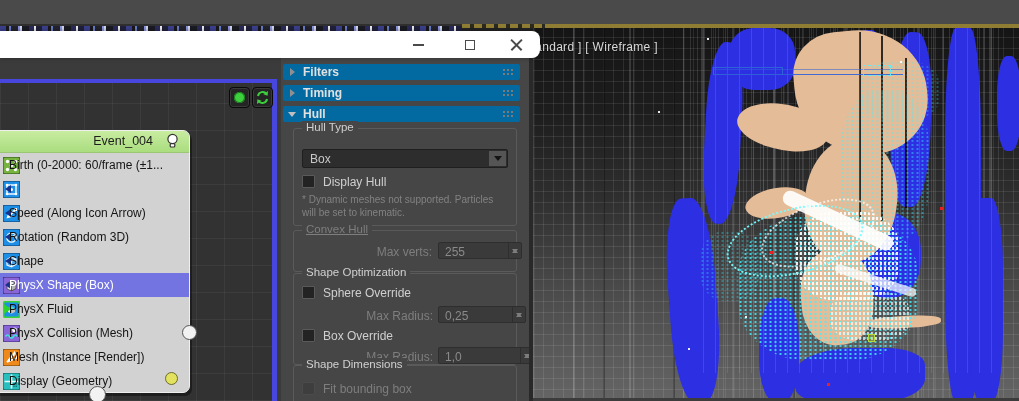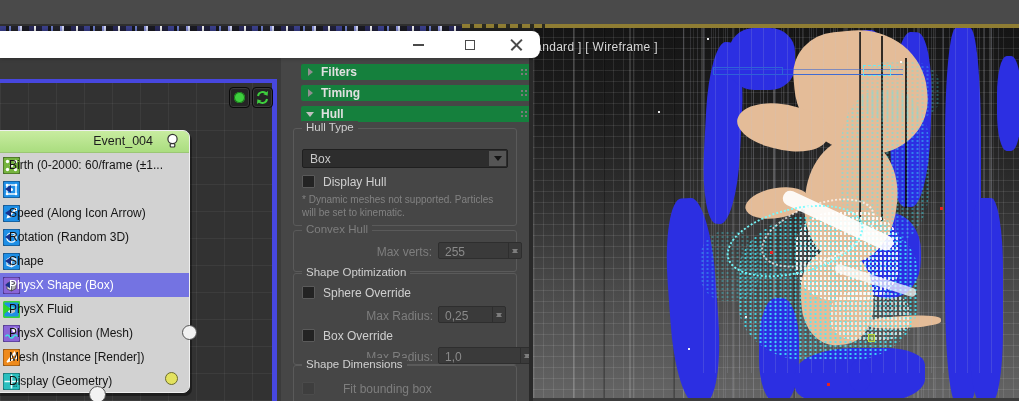--- a/index.html
+++ b/index.html
@@ -78,37 +78,37 @@
   .op-label{position:relative;margin-left:6px;font-size:12px;color:#151515;white-space:nowrap;}
   .op-row.sel .op-label{color:#ffffff;}
   .conn{border-radius:50%;background:#f2f2f2;border:1px solid #555;}
   #conn-right{left:201px;top:194px;width:15px;height:15px;}
   #conn-bottom{left:108px;top:255px;width:17px;height:17px;}
   #disp-swatch{left:184px;top:241px;width:13px;height:13px;border-radius:50%;background:#e3e25f;border:1px solid #6b6b2e;}
 
   
   #rollout-panel{left:281px;top:58px;width:248px;height:343px;background:#464646;overflow:hidden;}
   #vp-divider{left:529px;top:58px;width:4px;height:343px;background:#292929;}
-  .ro-header{left:20px;width:237px;height:16px;background:#15803d;border-radius:2px;}
+  .ro-header{left:2px;width:237px;height:16px;background:#0369a1;border-radius:2px;}
   .ro-title{position:absolute;left:20px;top:1px;font-size:12px;font-weight:bold;color:#e0e0e0;}
   .arr-r{position:absolute;left:7px;top:4px;width:0;height:0;border-top:4px solid transparent;border-bottom:4px solid transparent;border-left:5px solid #909090;}
   .arr-d{position:absolute;left:5px;top:6px;width:0;height:0;border-left:4px solid transparent;border-right:4px solid transparent;border-top:5px solid #c0c0c0;}
   .grip{position:absolute;right:7px;top:4px;width:11px;height:9px;
     background-image:radial-gradient(#7a7a7a 1px,transparent 1.2px);background-size:4px 4px;}
   .group{left:12px;width:224px;border:1px solid #5a5a5a;border-radius:3px;}
   .legend{position:absolute;top:-8px;left:8px;background:#464646;padding:0 4px;font-size:11.5px;color:#d0d0d0;white-space:nowrap;}
-  .legend.dis{color:#7e7e7e;}
+  .legend.dis{color:#7e7e7e;text-decoration:underline;}
   .dd{left:8px;top:20px;width:206px;height:19px;background:#2d2d2d;border:1px solid #1f1f1f;border-radius:2px;}
   .dd-val{position:absolute;left:7px;top:2px;font-size:12px;color:#c8c8c8;}
   .dd-arrow{position:absolute;right:1px;top:1px;width:17px;height:15px;background:#555;display:flex;align-items:center;justify-content:center;}
   .dd-arrow i{width:0;height:0;border-left:4px solid transparent;border-right:4px solid transparent;border-top:5px solid #141414;}
   .cb{width:13px;height:13px;background:#232323;border:1px solid #5a5a5a;border-radius:1px;}
   .cb.dis{background:#3e3e3e;border-color:#4b4b4b;}
   .cb-label{font-size:12px;color:#cfcfcf;white-space:nowrap;}
-  .cb-label.dis{color:#7e7e7e;margin-left:20px;}
+  .cb-label.dis{color:#7e7e7e;}
   .note{font-size:10px;line-height:13px;color:#828282;white-space:nowrap;}
   .fld-label{font-size:12px;color:#7e7e7e;text-align:right;white-space:nowrap;}
   .fld{height:17px;background:#3a3a3a;border:1px solid #2e2e2e;border-radius:2px;}
   .fld-val{position:absolute;left:6px;top:2px;font-size:12px;color:#8a8a8a;}
   .spin{position:absolute;right:0;top:0;width:13px;height:15px;border-left:1px solid #2e2e2e;
     display:flex;flex-direction:column;align-items:center;justify-content:center;gap:2px;}
   .spin i{width:0;height:0;border-left:3px solid transparent;border-right:3px solid transparent;}
   .spin i.up{border-bottom:4px solid #7d7d7d;} .spin i.dn{border-top:4px solid #7d7d7d;}
 </style>
 </head>
@@ -382,21 +382,21 @@
             <i class="dn"></i>
           </span>
       </div>
     </div>
 
     <div class="group" style="top:215px;height:92px">
       <span class="legend">Shape Optimization</span>
       <span class="cb" style="left:8px;top:12px"></span>
       <span class="cb-label" style="left:29px;top:12px">Sphere Override</span>
       <span class="fld-label" style="left:61px;top:35px;width:78px">Max Radius:</span>
-      <div class="fld" style="left:144px;top:32px;width:68px">
+      <div class="fld" style="left:144px;top:32px;width:88px">
         <span class="fld-val">0,25</span>
         <span class="spin">
             <i class="up"></i>
             <i class="dn"></i>
           </span>
       </div>
       <span class="cb" style="left:8px;top:55px"></span>
       <span class="cb-label" style="left:29px;top:55px">Box Override</span>
       <span class="fld-label" style="left:61px;top:76px;width:78px">Max Radius:</span>
       <div class="fld" style="left:144px;top:73px;width:96px">

